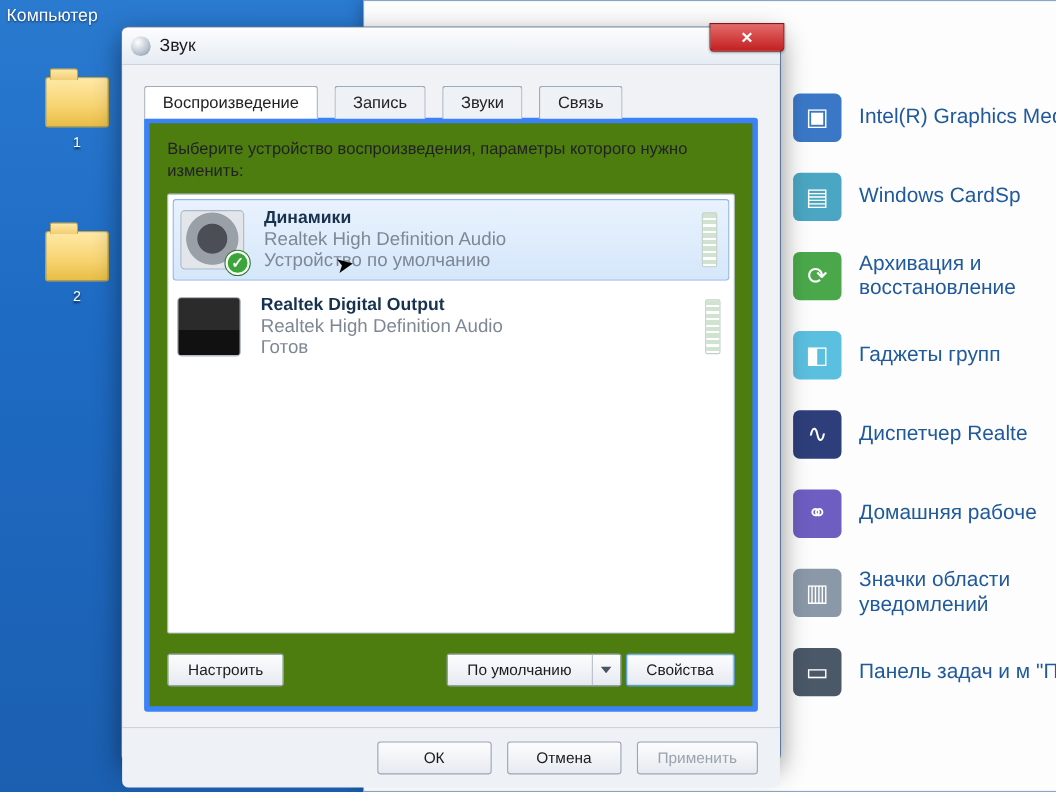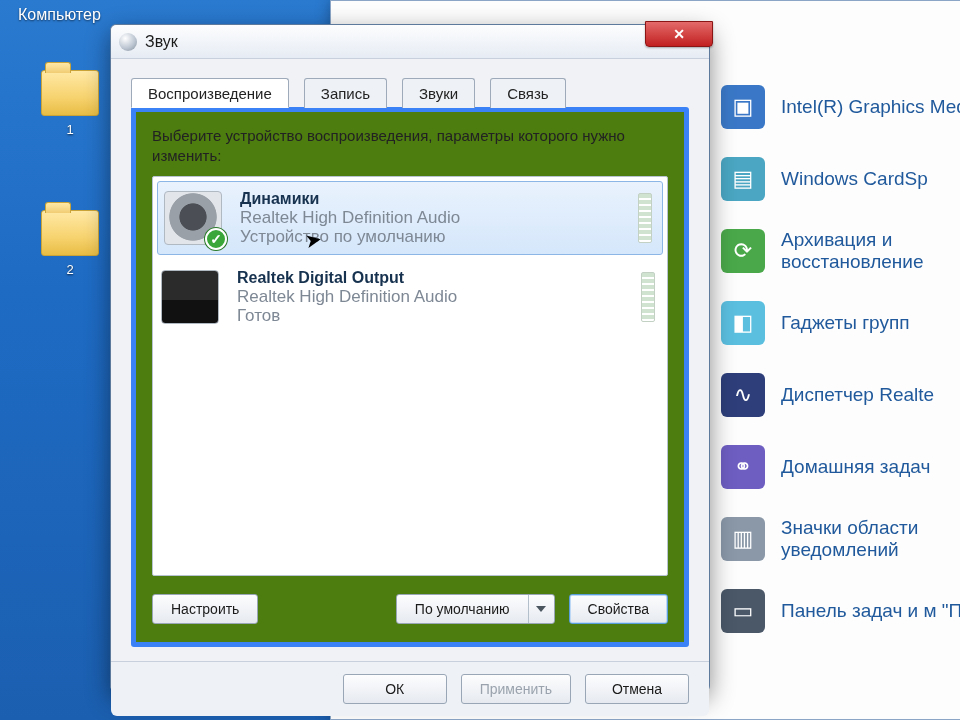--- a/index.html
+++ b/index.html
@@ -3,21 +3,21 @@
 <meta charset="utf-8">
 <style>
   * { box-sizing: border-box; margin: 0; padding: 0; font-family: "Segoe UI", Tahoma, sans-serif; }
   body {
     width: 960px; height: 720px; overflow: hidden; position: relative;
     background: linear-gradient(180deg, #2a7ad0 0%, #1e6bc4 40%, #1b5fb0 100%);
     font-size: 14px; color: #1b1b1b;
   }
 
   
-  .desktop-label { position:absolute; top:6px; left:18px; color:#fff; font-size:16px; text-shadow:0 1px 2px rgba(0,0,0,.6); }
+  .desktop-label { position:absolute; top:6px; left:6px; color:#fff; font-size:16px; text-shadow:0 1px 2px rgba(0,0,0,.6); }
   .desktop-icon { position:absolute; width:80px; text-align:center; color:#fff; font-size:13px; text-shadow:0 1px 2px rgba(0,0,0,.7); }
   .desktop-icon .folder {
     width:58px; height:46px; margin:0 auto 6px;
     background: linear-gradient(180deg,#ffe9a6 0%,#f7d36f 60%,#e8bd45 100%);
     border:1px solid #caa438; border-radius:3px; position:relative;
   }
   .desktop-icon .folder:before{
     content:""; position:absolute; top:-9px; left:3px; width:24px; height:10px;
     background:linear-gradient(180deg,#ffe9a6,#f1cd74); border:1px solid #caa438; border-bottom:none;
     border-radius:3px 3px 0 0;
@@ -110,21 +110,21 @@
   .dev .meter{
     width:14px; height:50px; flex:0 0 14px;
     background:repeating-linear-gradient(180deg,#cfe3d0 0 4px,#fff 4px 6px);
     border:1px solid #c3d1c5; border-radius:2px;
   }
 
   .cursor{ position:absolute; top:228px; left:305px; font-size:20px; color:#000;
     transform:rotate(-10deg); pointer-events:none; }
 
   
-  .row-btns{ display:flex; align-items:flex-start; gap:14px; margin-top:18px; }
+  .row-btns{ display:flex; align-items:flex-start; gap:4px; margin-top:18px; }
   .spacer{ flex:1; }
   .btn{
     height:30px; padding:0 18px; background:linear-gradient(180deg,#fdfdfe,#e6eaf0);
     border:1px solid #99a6b6; border-radius:3px; font-size:14px; cursor:pointer;
     display:inline-flex; align-items:center; justify-content:center; color:#1b1b1b;
   }
   .btn.default{ border-color:#5a9edc; box-shadow:0 0 0 1px #bcd8f4 inset; }
   .btn.disabled{ color:#9aa3ad; cursor:default; }
   .btn.split{ padding:0; }
   .btn.split .lbl{ padding:0 18px; }
@@ -170,21 +170,21 @@
     <div class="cp-item">
       <div class="ico cyan">◧</div>
       <div class="txt">Гаджеты групп</div>
       </div>
     <div class="cp-item">
       <div class="ico navy">∿</div>
       <div class="txt">Диспетчер Realte</div>
       </div>
     <div class="cp-item">
       <div class="ico violet">⚭</div>
-      <div class="txt">Домашняя задач</div>
+      <div class="txt">Домашняя рабоче</div>
       </div>
     <div class="cp-item">
       <div class="ico gray">▥</div>
       <div class="txt">Значки области уведомлений</div>
       </div>
     <div class="cp-item">
       <div class="ico dk">▭</div>
       <div class="txt">Панель задач и м "Пуск"</div>
       </div>
   </div>
@@ -247,18 +247,18 @@
               </svg>
           </span>
         </div>
         <div class="btn default">Свойства</div>
       </div>
     </div>
   </div>
 
   <div class="dlg-footer">
     <div class="btn">ОК</div>
+    <div class="btn">Отмена</div>
     <div class="btn disabled">Применить</div>
-    <div class="btn">Отмена</div>
   </div>
 </div>
 
 <div class="cursor">➤</div>
 
 </body></html>

